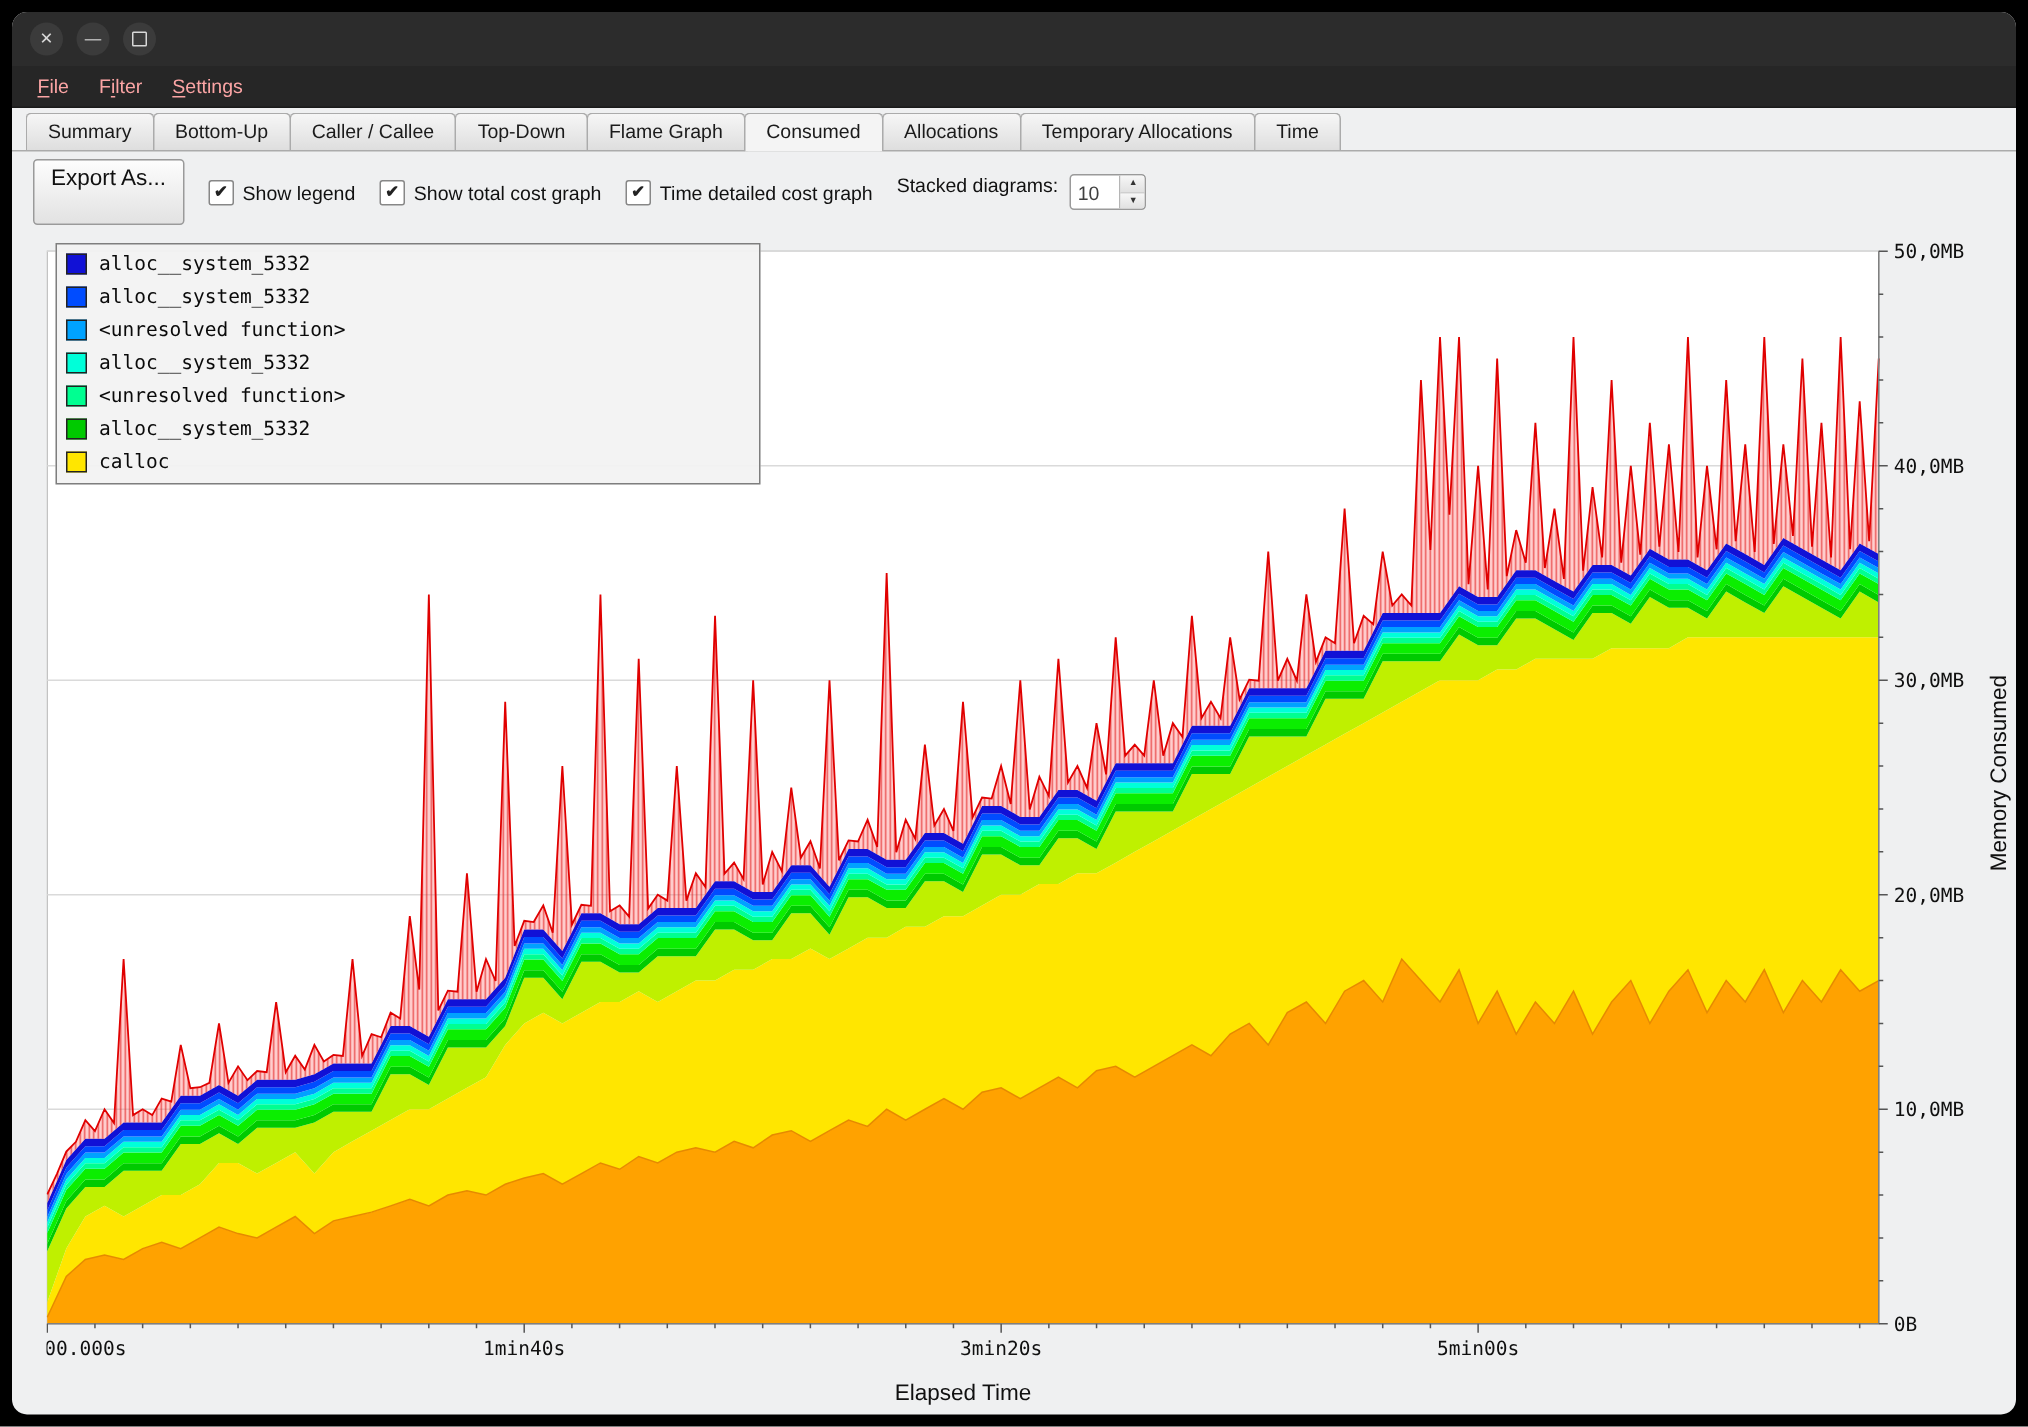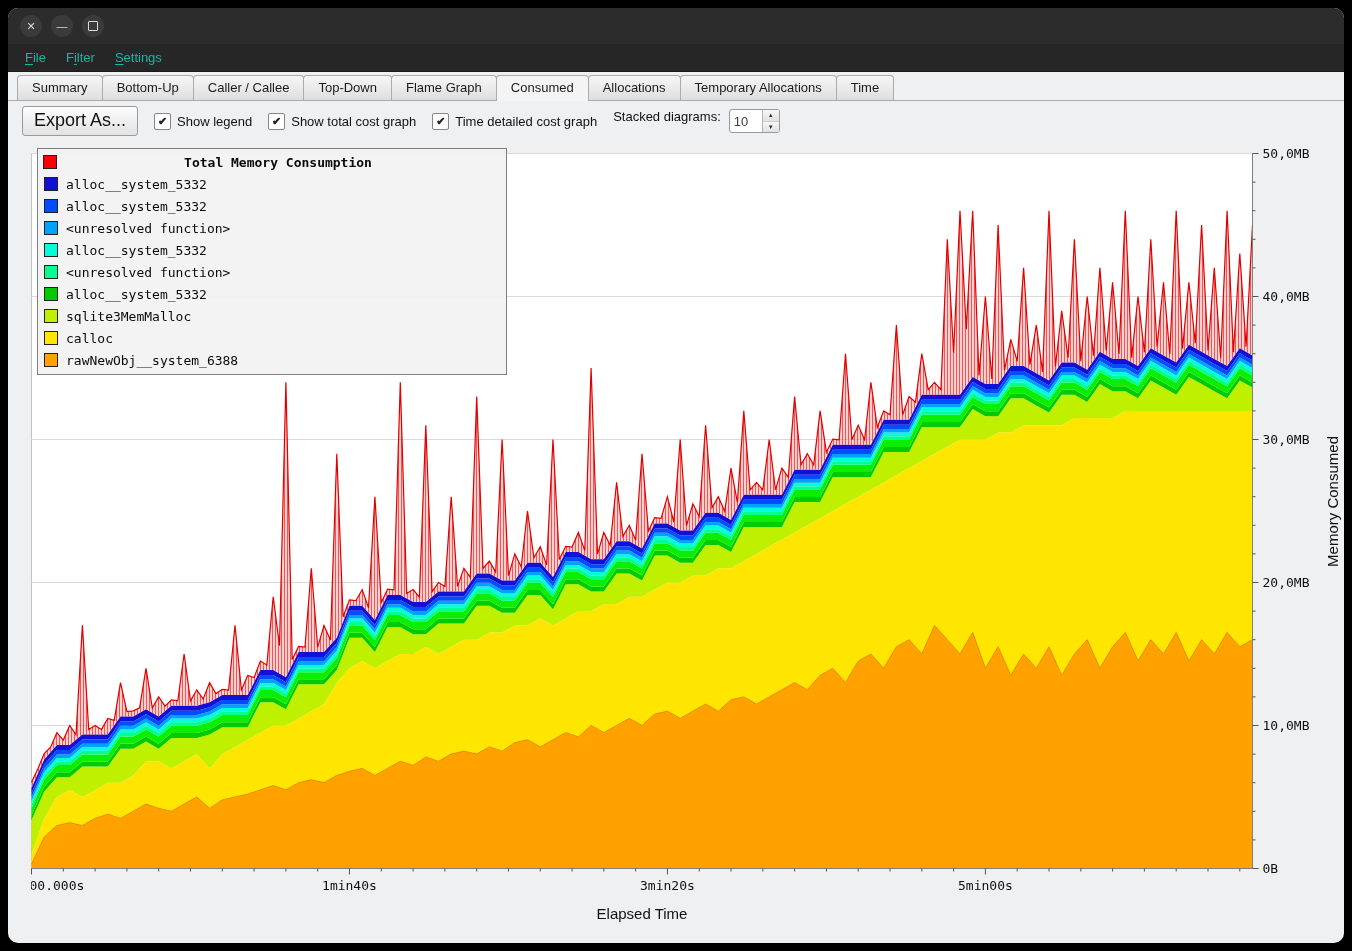--- a/index.html
+++ b/index.html
@@ -7,29 +7,29 @@
   .window{position:absolute;left:8px;top:8px;width:1336px;height:935px;border-radius:10px;overflow:hidden;background:#eff0f1;}
   
   .titlebar{height:36px;background:#2c2c2c;position:relative;display:flex;align-items:center;}
   .controls{position:absolute;left:12px;top:7px;display:flex;gap:9px;z-index:2;}
   .wbtn{width:22px;height:22px;border-radius:50%;background:#3b3b3b;display:flex;align-items:center;justify-content:center;cursor:pointer;}
   .wbtn .glyph{color:#d8d8d8;font-size:11px;line-height:1;}
   .maxbox{width:8px;height:8px;border:1.5px solid #d8d8d8;border-radius:1px;}
   .title{width:100%;text-align:center;color:#ffffff;font-weight:bold;font-size:14px;}
   
   .menubar{height:27px;background:#262626;display:flex;align-items:center;padding-left:8px;gap:2px;border-bottom:1px solid #1a1a1a;}
-  .menu-item{color:#14b8a6;font-size:13px;padding:4px 9px;border-radius:3px;cursor:pointer;}
+  .menu-item{color:#fca5a5;font-size:13px;padding:4px 9px;border-radius:3px;cursor:pointer;}
   .u{text-decoration:underline;text-underline-offset:2px;}
   
   .content{height:836px;display:flex;flex-direction:column;background:#eff0f1;}
   .tabbar{display:flex;align-items:flex-end;padding:3px 0 0 9px;border-bottom:1px solid #ababab;}
   .tab{font-size:13px;color:#1b1b1b;padding:4px 14px 5px;background:linear-gradient(#f6f6f6,#dedede);border:1px solid #ababab;border-bottom:none;border-top-left-radius:4px;border-top-right-radius:4px;margin-right:-1px;cursor:pointer;white-space:nowrap;position:relative;}
   .tab.active{background:#f4f4f4;padding-bottom:6px;margin-bottom:-1px;z-index:2;}
   .toolbar{display:flex;align-items:center;gap:16px;padding:5px 10px 5px 14px;}
-  .btn{font-size:18px;padding:3px 11px 4px;border:1px solid #9a9a9a;border-radius:3px;background:linear-gradient(#fdfdfd,#e2e2e2);cursor:pointer;color:#111;}
+  .btn{font-size:15px;padding:3px 11px 22px;border:1px solid #9a9a9a;border-radius:3px;background:linear-gradient(#fdfdfd,#e2e2e2);cursor:pointer;color:#111;}
   .cbwrap{display:flex;align-items:center;gap:6px;cursor:pointer;}
   .cb{width:15px;height:15px;background:#fff;border:1px solid #878787;border-radius:2px;display:flex;align-items:center;justify-content:center;font-size:11px;color:#222;font-weight:bold;line-height:1;}
   .cblabel{font-size:13px;color:#111;}
   .spinwrap{display:flex;align-items:flex-start;gap:8px;}
   .spinlabel{font-size:13px;color:#111;}
   .spin{display:flex;border:1px solid #9a9a9a;border-radius:3px;background:#fff;height:22px;overflow:hidden;}
   .spin input{width:24px;border:none;outline:none;font-size:13px;padding:0 4px;font-family:"Liberation Sans",sans-serif;background:transparent;color:#404040;}
   .spinbtns{display:flex;flex-direction:column;border-left:1px solid #b5b5b5;width:16px;}
   .spinbtn{flex:1;display:flex;align-items:center;justify-content:center;font-size:6px;color:#333;background:linear-gradient(#f7f7f7,#e1e1e1);cursor:pointer;}
   .spinbtn + .spinbtn{border-top:1px solid #cfcfcf;}
@@ -220,24 +220,20 @@
           <line x1="1145.1875" x2="1145.1875" y1="723.5" y2="726.5" stroke="#555"></line>
           <line x1="1176.984375" x2="1176.984375" y1="723.5" y2="726.5" stroke="#555"></line>
           <line x1="1208.78125" x2="1208.78125" y1="723.5" y2="726.5" stroke="#555"></line>
           <text x="-1.5" y="744.5" font-size="13" fill="#101010" text-anchor="start">00.000s</text>
           <text x="318.46875" y="744.5" font-size="13" fill="#101010" text-anchor="middle">1min40s</text>
           <text x="636.4375" y="744.5" font-size="13" fill="#101010" text-anchor="middle">3min20s</text>
           <text x="954.40625" y="744.5" font-size="13" fill="#101010" text-anchor="middle">5min00s</text>
         </svg>
 
       <div class="legend" id="legend">
-        <div class="lrow title">
-          <span class="swatch" id="legend-title-swatch" style="background: rgb(255, 0, 0);"></span>
-          <span class="ltitle">Total Memory Consumption</span>
-        </div>
         <div id="legend-items">
             <div class="lrow">
               <span class="swatch" style="background: rgb(17, 17, 214);"></span>
               <span class="llabel">alloc__system_5332</span>
             </div>
             <div class="lrow">
               <span class="swatch" style="background: rgb(0, 76, 255);"></span>
               <span class="llabel">alloc__system_5332</span>
             </div>
             <div class="lrow">
@@ -250,31 +246,23 @@
             </div>
             <div class="lrow">
               <span class="swatch" style="background: rgb(0, 255, 145);"></span>
               <span class="llabel">&lt;unresolved function&gt;</span>
             </div>
             <div class="lrow">
               <span class="swatch" style="background: rgb(0, 202, 0);"></span>
               <span class="llabel">alloc__system_5332</span>
             </div>
             <div class="lrow">
-              <span class="swatch" style="background: rgb(191, 240, 0);"></span>
-              <span class="llabel">sqlite3MemMalloc</span>
-            </div>
-            <div class="lrow">
               <span class="swatch" style="background: rgb(255, 230, 0);"></span>
               <span class="llabel">calloc</span>
             </div>
-            <div class="lrow">
-              <span class="swatch" style="background: rgb(255, 162, 0);"></span>
-              <span class="llabel">rawNewObj__system_6388</span>
-            </div>
           </div>
       </div>
 
       <div class="xtitle">Elapsed Time</div>
       <div class="ytitle">Memory Consumed</div>
     </div>
 
   </div>
 </div>
 

